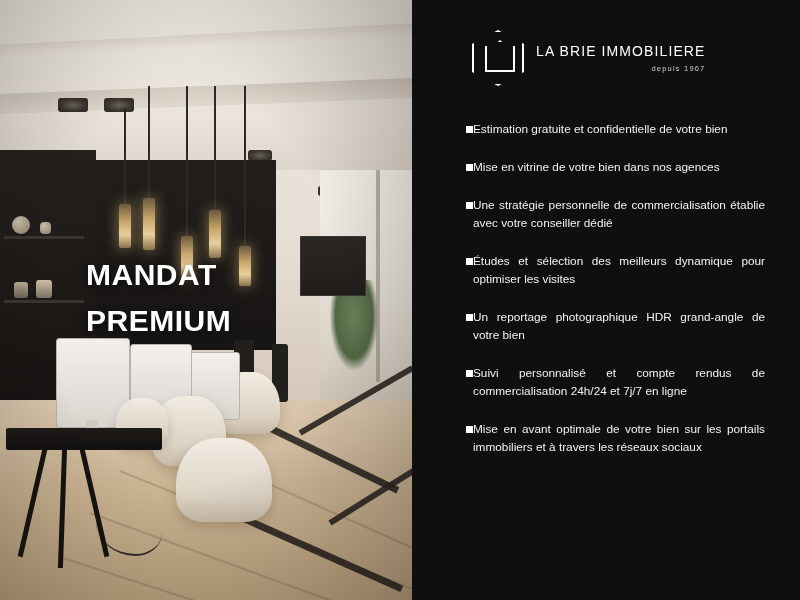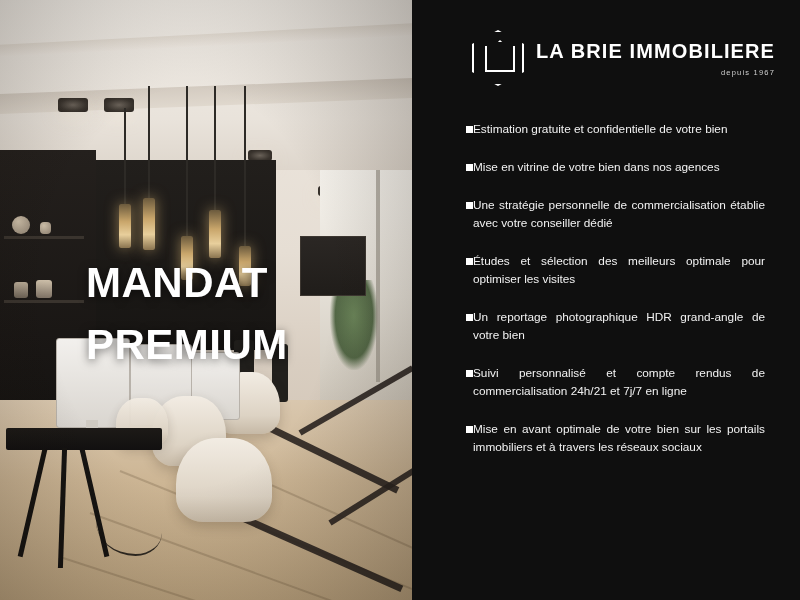--- a/index.html
+++ b/index.html
@@ -230,22 +230,22 @@
     background:
       radial-gradient(ellipse at 46% 48%, rgba(0,0,0,0) 45%, rgba(20,14,8,.30) 100%);
   }
 
   .photo-caption {
     position: absolute;
     left: 86px;
     top: 252px;
     color: #ffffff;
     font-weight: 700;
-    font-size: 42px;
-    line-height: 62px;
+    font-size: 30px;
+    line-height: 46px;
     letter-spacing: .5px;
     text-shadow: 0 2px 10px rgba(0,0,0,.55);
     white-space: pre-line;
   }
 
   
   .info-panel {
     position: relative;
     width: 388px;
     height: 600px;
@@ -288,22 +288,22 @@
     clip-path: polygon(0% 100%, 50% 0%, 100% 100%);
     background: transparent;
   }
   .brand-text {
     display: flex;
     flex-direction: column;
     align-items: flex-start;
   }
   .brand-name {
     color: #ffffff;
-    font-size: 20px;
-    font-weight: 700;
+    font-size: 14px;
+    font-weight: 400;
     letter-spacing: 1.1px;
     white-space: nowrap;
   }
   .brand-sub {
     color: #cfcfcf;
     font-size: 7.5px;
     letter-spacing: 1.2px;
     margin-top: 5px;
     align-self: flex-end;
   }
@@ -441,29 +441,29 @@
       <li class="feature">
         <span class="bullet"></span>
         <span class="feature-text">Mise en vitrine de votre bien dans nos agences</span>
       </li>
       <li class="feature">
         <span class="bullet"></span>
         <span class="feature-text">Une stratégie personnelle de commercialisation établie avec votre conseiller dédié</span>
       </li>
       <li class="feature">
         <span class="bullet"></span>
-        <span class="feature-text">Études et sélection des meilleurs optimale pour optimiser les visites</span>
+        <span class="feature-text">Études et sélection des meilleurs dynamique pour optimiser les visites</span>
       </li>
       <li class="feature">
         <span class="bullet"></span>
         <span class="feature-text">Un reportage photographique HDR grand-angle de votre bien</span>
       </li>
       <li class="feature">
         <span class="bullet"></span>
-        <span class="feature-text">Suivi personnalisé et compte rendus de commercialisation 24h/21 et 7j/7 en ligne</span>
+        <span class="feature-text">Suivi personnalisé et compte rendus de commercialisation 24h/24 et 7j/7 en ligne</span>
       </li>
       <li class="feature">
         <span class="bullet"></span>
         <span class="feature-text">Mise en avant optimale de votre bien sur les portails immobiliers et à travers les réseaux sociaux</span>
       </li>
     </ul>
 
   </div>
 </div>
 

